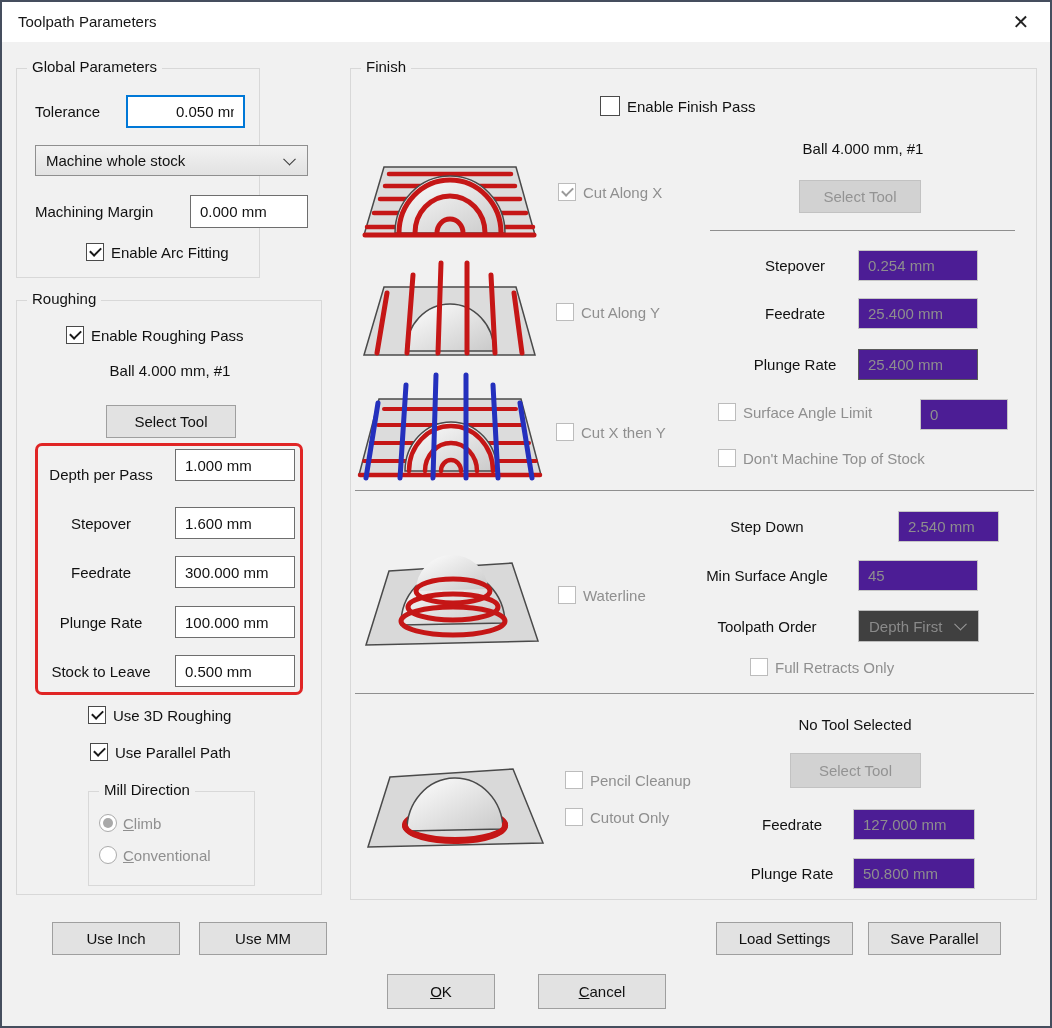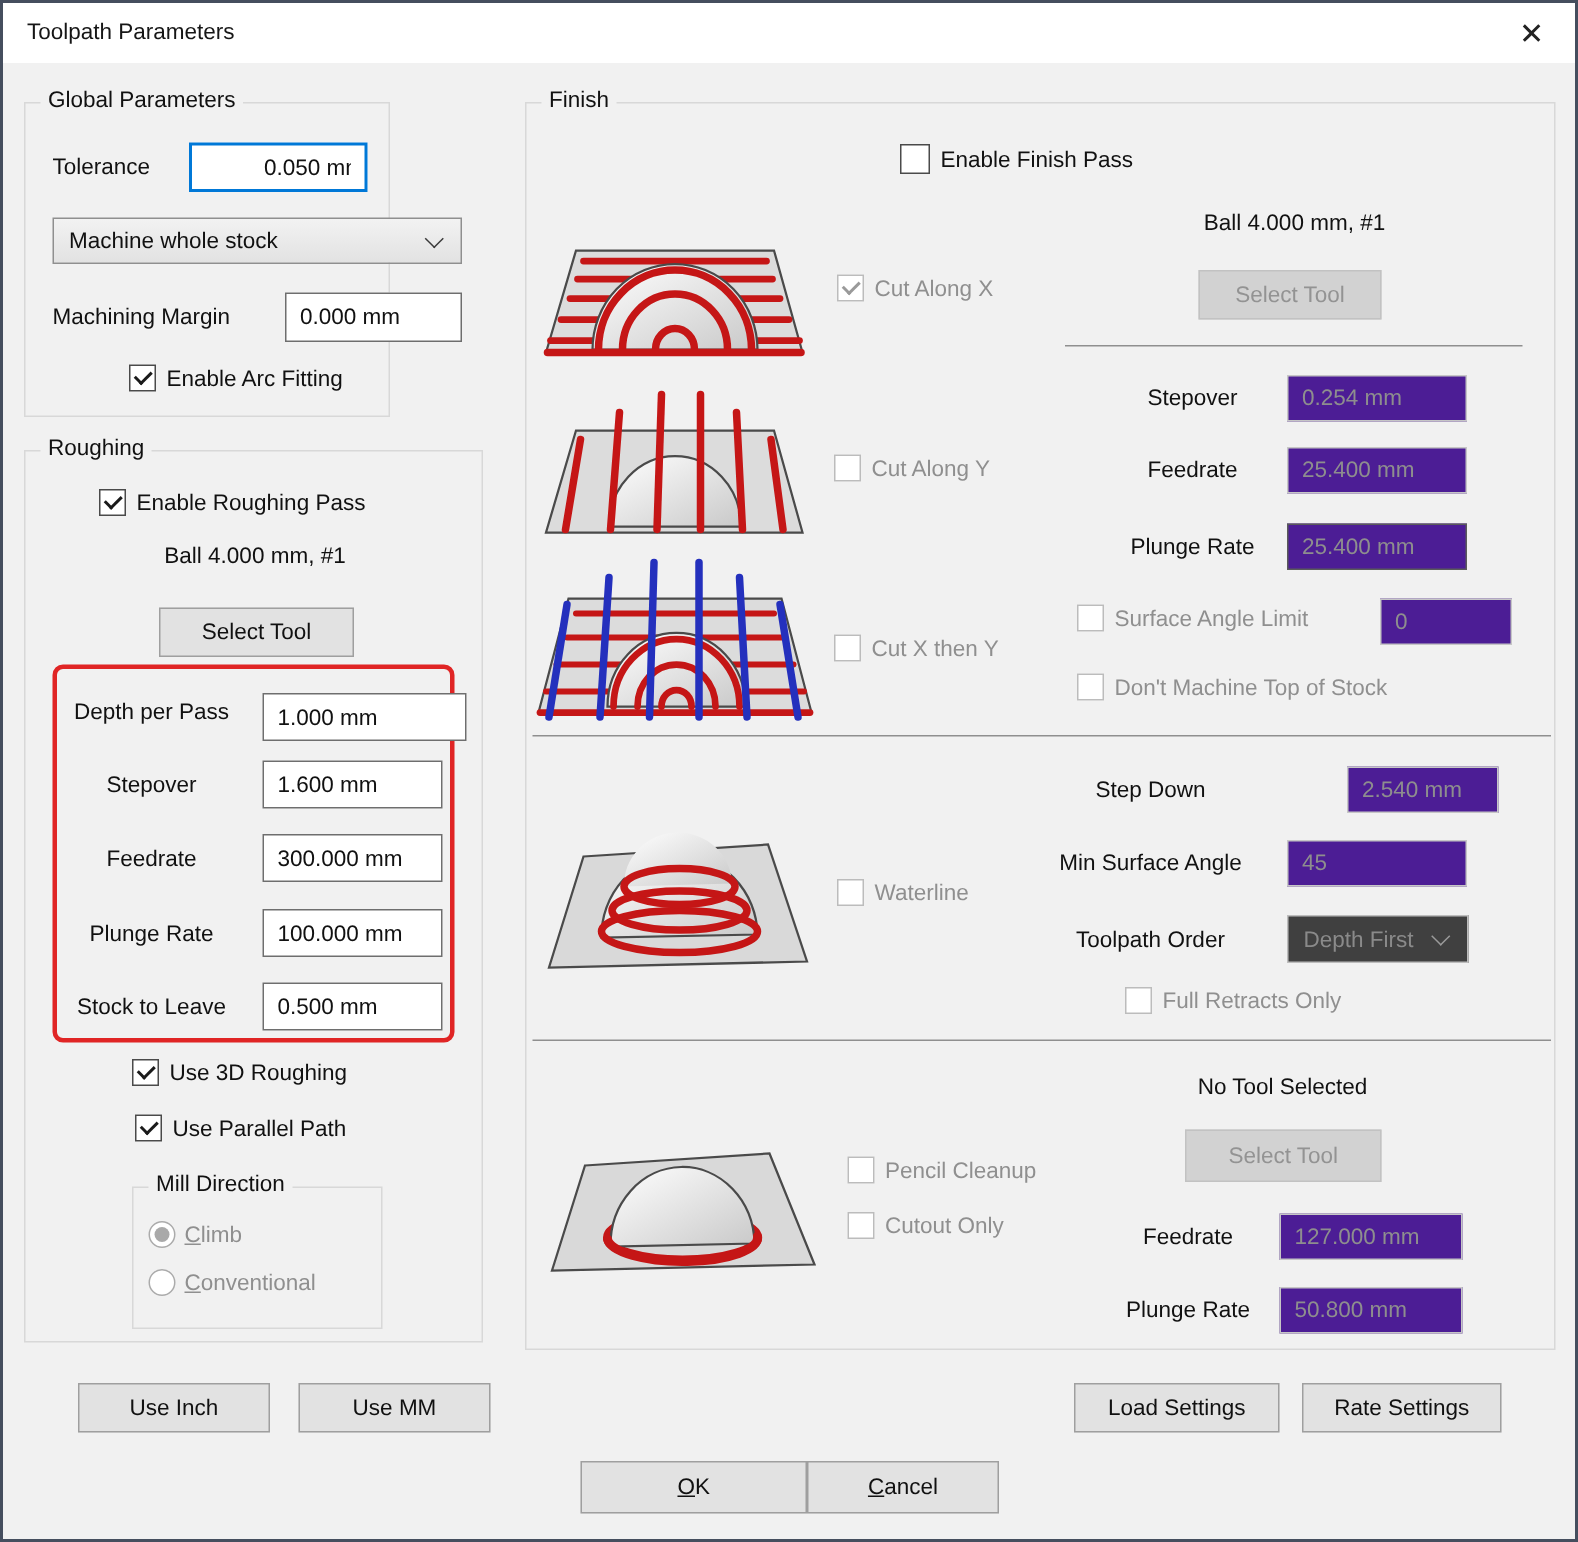--- a/index.html
+++ b/index.html
@@ -74,21 +74,21 @@
   <div class="group" style="left:14px;top:298px;width:306px;height:595px">
     <span class="group-label">Roughing</span>
     <span class="cb checked" style="left:49px;top:25px"></span>
     <span class="lbl" style="left:74px;top:24px;height:20px">Enable Roughing Pass</span>
     <span class="lbl c" style="left:0;top:58px;width:306px;height:22px">Ball 4.000 mm, #1</span>
     <div class="btn" style="left:89px;top:104px;width:130px;height:33px;line-height:31px">Select Tool</div>
 
     <div class="redbox" style="left:18px;top:142px;width:268px;height:252px"></div>
 
     <span class="lbl c" style="left:24px;top:157px;width:120px;height:32px">Depth per Pass</span>
-    <input class="field" style="left: 158px; top: 161px; width: 136px; height: 32px;" readonly="" value="1.000 mm">
+    <input class="field" style="left: 158px; top: 148px; width: 120px; height: 32px;" readonly="" value="1.000 mm">
     <span class="lbl c" style="left:24px;top:206px;width:120px;height:32px">Stepover</span>
     <input class="field" style="left: 158px; top: 206px; width: 120px; height: 32px;" readonly="" value="1.600 mm">
     <span class="lbl c" style="left:24px;top:255px;width:120px;height:32px">Feedrate</span>
     <input class="field" style="left: 158px; top: 255px; width: 120px; height: 32px;" readonly="" value="300.000 mm">
     <span class="lbl c" style="left:24px;top:305px;width:120px;height:32px">Plunge Rate</span>
     <input class="field" style="left: 158px; top: 305px; width: 120px; height: 32px;" readonly="" value="100.000 mm">
     <span class="lbl c" style="left:24px;top:354px;width:120px;height:32px">Stock to Leave</span>
     <input class="field" style="left: 158px; top: 354px; width: 120px; height: 32px;" readonly="" value="0.500 mm">
 
     <span class="cb checked" style="left:71px;top:405px"></span>
@@ -265,17 +265,17 @@
     <div class="btn dis" style="left:439px;top:684px;width:131px;height:35px;line-height:33px">Select Tool</div>
     <span class="lbl c" style="left:381px;top:740px;width:120px;height:31px">Feedrate</span>
     <input class="field dis" style="left: 502px; top: 740px; width: 122px; height: 31px;" readonly="" value="127.000 mm">
     <span class="lbl c" style="left:381px;top:789px;width:120px;height:31px">Plunge Rate</span>
     <input class="field dis" style="left: 502px; top: 789px; width: 122px; height: 31px;" readonly="" value="50.800 mm">
   </div>
 
   <div class="btn" style="left:50px;top:920px;width:128px;height:33px;line-height:31px">Use Inch</div>
   <div class="btn" style="left:197px;top:920px;width:128px;height:33px;line-height:31px">Use MM</div>
   <div class="btn" style="left:714px;top:920px;width:137px;height:33px;line-height:31px">Load Settings</div>
-  <div class="btn" style="left:866px;top:920px;width:133px;height:33px;line-height:31px">Rate Settings</div>
-  <div class="btn u-first" style="left:385px;top:972px;width:151px;height:35px;line-height:33px">OK</div>
+  <div class="btn" style="left:866px;top:920px;width:133px;height:33px;line-height:31px">Save Parallel</div>
+  <div class="btn u-first" style="left:385px;top:972px;width:108px;height:35px;line-height:33px">OK</div>
   <div class="btn u-first" style="left:536px;top:972px;width:128px;height:35px;line-height:33px">Cancel</div>
 
 </div>
 
 </body></html>

